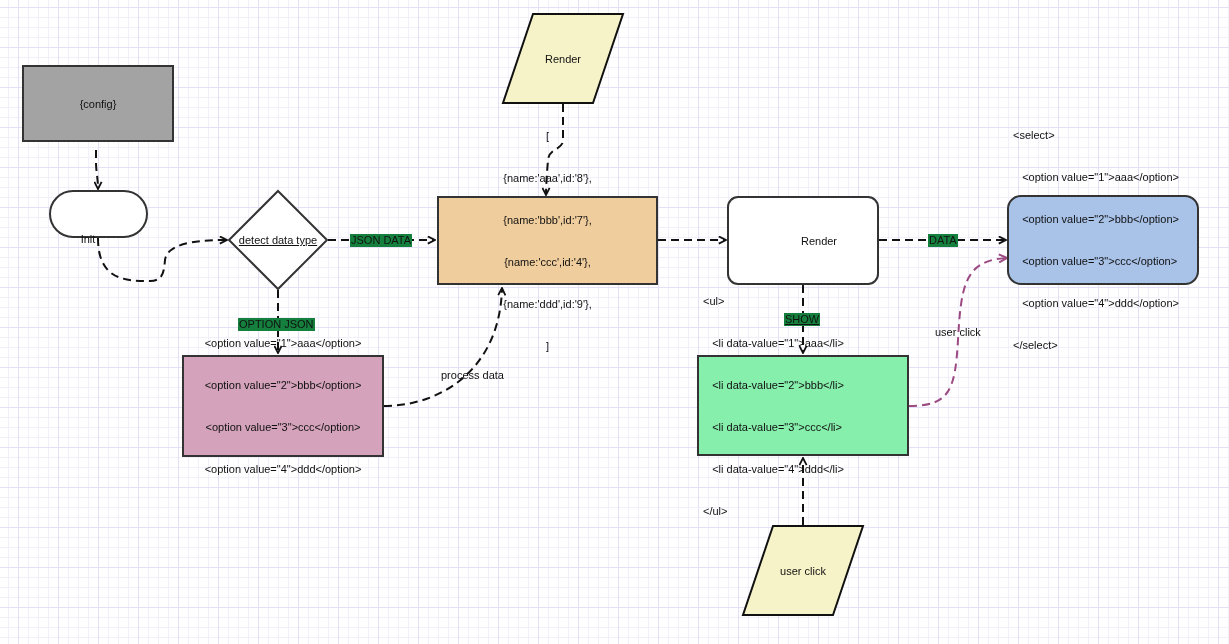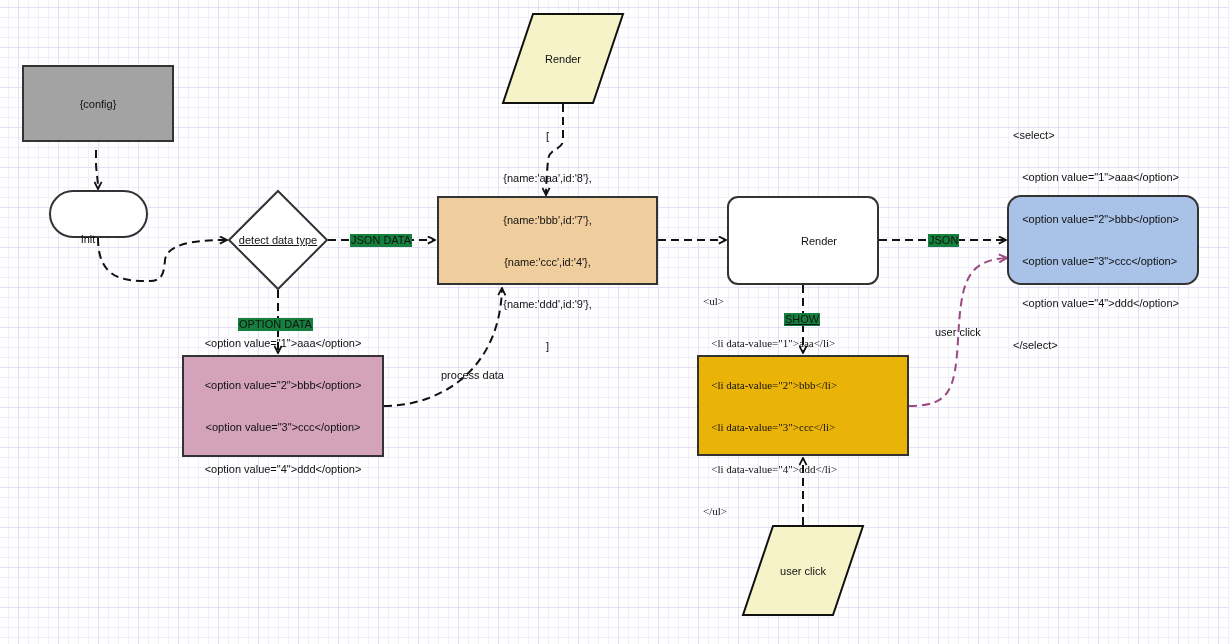--- a/index.html
+++ b/index.html
@@ -111,33 +111,33 @@
   <div class="lines">
     <div>&lt;select&gt;</div>
     <div>   &lt;option value="1"&gt;aaa&lt;/option&gt;</div>
     <div>   &lt;option value="2"&gt;bbb&lt;/option&gt;</div>
     <div>   &lt;option value="3"&gt;ccc&lt;/option&gt;</div>
     <div>   &lt;option value="4"&gt;ddd&lt;/option&gt;</div>
     <div>&lt;/select&gt;</div>
   </div>
 </div>
 
-<div class="node rect code-left" style="left:697px;top:355px;width:212px;height:101px;background:#eab308;font-family:Liberation Serif, serif;">
+<div class="node rect code-left" style="left:697px;top:355px;width:212px;height:101px;background:#86efac;">
   <div class="lines">
     <div>&lt;ul&gt;</div>
     <div>   &lt;li data-value="1"&gt;aaa&lt;/li&gt;</div>
     <div>   &lt;li data-value="2"&gt;bbb&lt;/li&gt;</div>
     <div>   &lt;li data-value="3"&gt;ccc&lt;/li&gt;</div>
     <div>   &lt;li data-value="4"&gt;ddd&lt;/li&gt;</div>
     <div>&lt;/ul&gt;</div>
   </div>
 </div>
 
 <div class="node" style="left:743px;top:526px;width:120px;height:89px;">
   <span>user click</span>
 </div>
 
 <span class="edge-label" style="left:350px;top:234px;">JSON DATA</span>
-<span class="edge-label" style="left:238px;top:318px;">OPTION DATA</span>
+<span class="edge-label" style="left:238px;top:318px;">OPTION JSON</span>
 <span class="edge-label nobg" style="left:440px;top:369px;">process data</span>
-<span class="edge-label" style="left:928px;top:234px;">JSON</span>
+<span class="edge-label" style="left:928px;top:234px;">DATA</span>
 <span class="edge-label" style="left:784px;top:313px;text-decoration:underline;">SHOW</span>
 <span class="edge-label nobg" style="left:934px;top:326px;">user click</span>
 
 </body></html>

